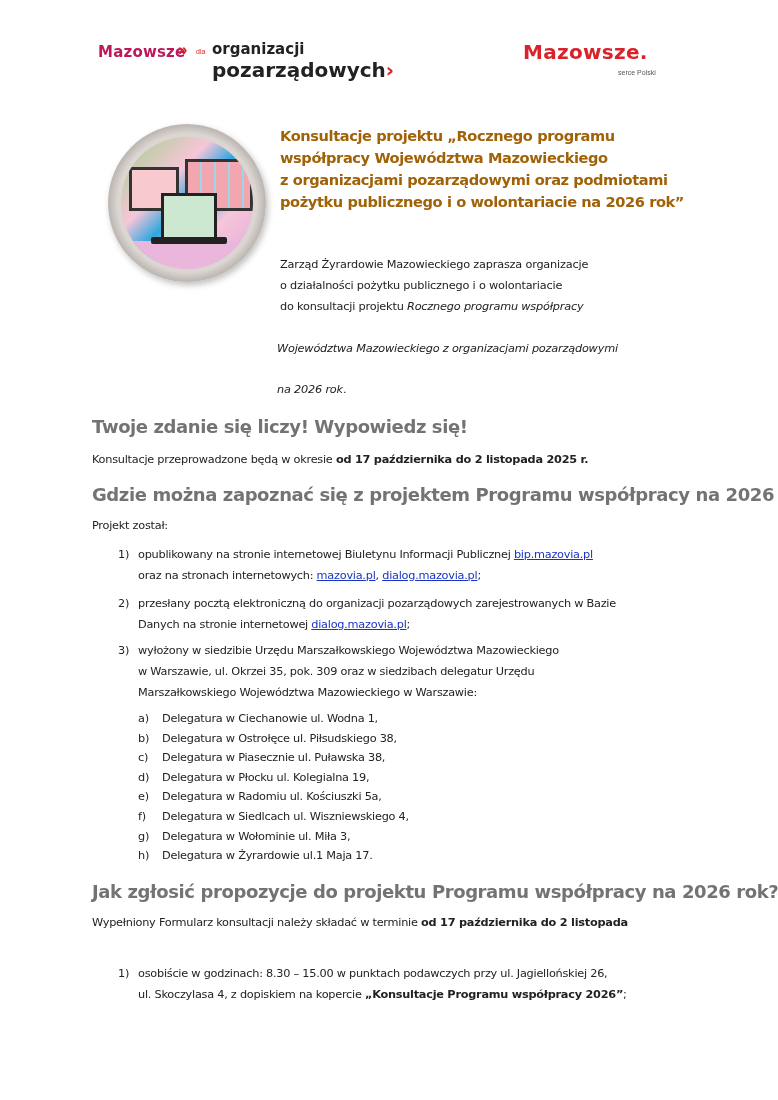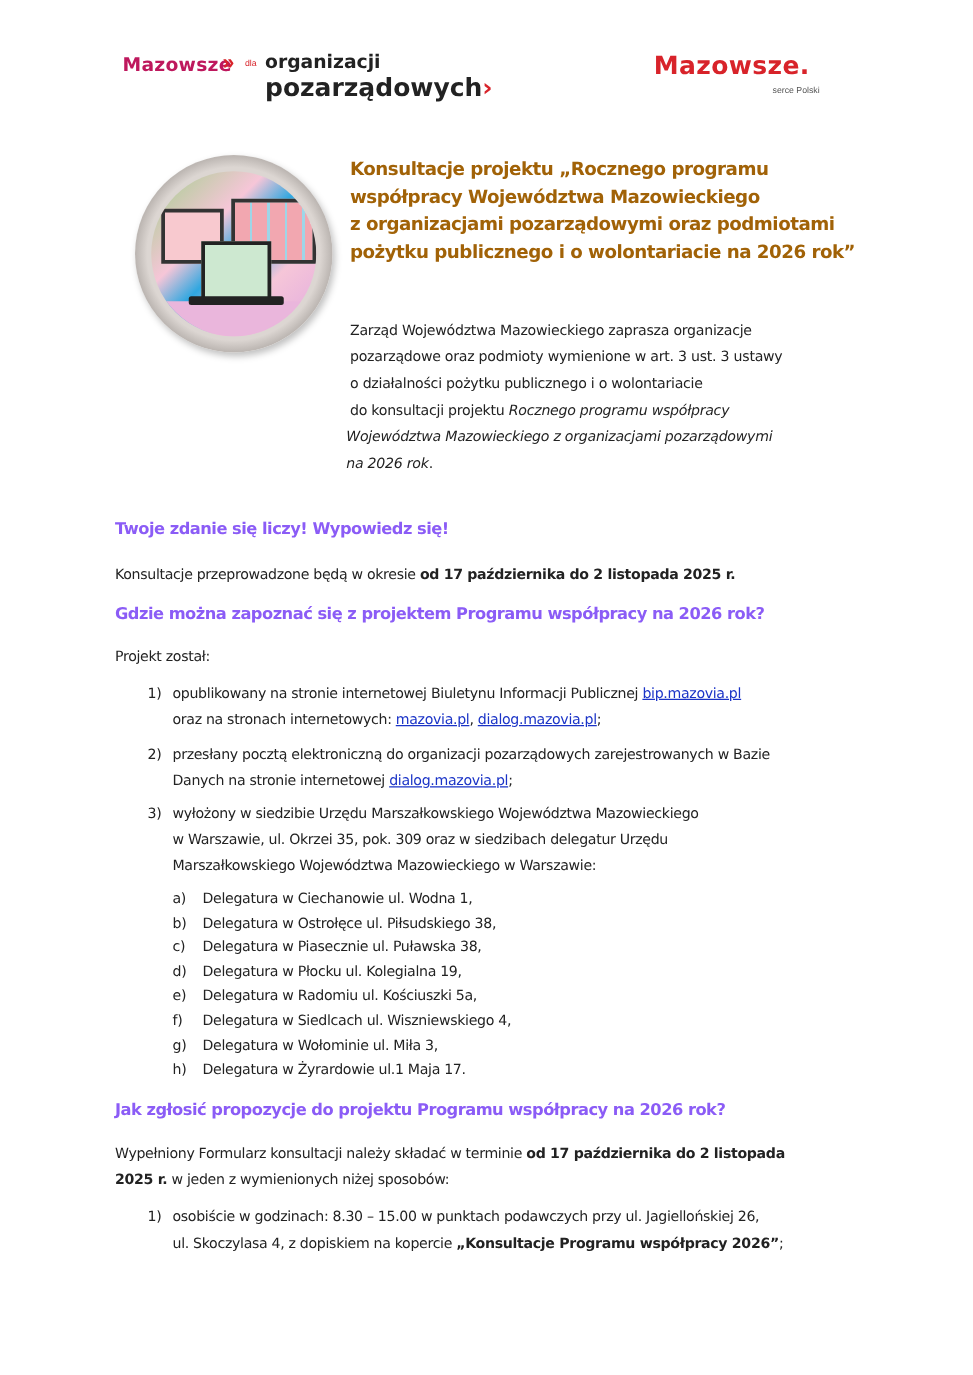--- a/index.html
+++ b/index.html
@@ -32,24 +32,24 @@
   .hero .scr2 { position: absolute; left: 64px; top: 22px; width: 62px; height: 46px; background: #ddd; border: 3px solid #333;
                 background-image: repeating-linear-gradient(90deg, #f2a7b0 0 12px, #9ed6e8 12px 14px), repeating-linear-gradient(0deg, transparent 0 14px, #fff 14px 15px); }
   .hero .lap { position: absolute; left: 40px; top: 56px; width: 50px; height: 42px; background: #cde8d0; border: 3px solid #222; }
   .hero .base { position: absolute; left: 30px; top: 100px; width: 76px; height: 7px; background: #222; border-radius: 2px; }
   .hero .floor { position: absolute; left: 0; top: 104px; width: 132px; height: 30px; background: #eab6dc; }
 
   
   .title { left: 280px; top: 125px; width: 420px; font-family: "DejaVu Sans", sans-serif; font-weight: bold; font-size: 14.6px; line-height: 22px; color: #a16207; letter-spacing: -0.4px; }
   .intro { left: 280px; top: 254px; width: 400px; font-family: "DejaVu Sans", sans-serif; font-size: 11.3px; line-height: 21.2px; color: #222; letter-spacing: -0.2px; }
   .intro .line { display: block; white-space: nowrap; }
-  .intro .ind { margin-left: -3px; }
+  .intro .ind { margin-left: -3px; margin-top: 20px; }
 
   
-  .h2 { left: 92px; font-family: "DejaVu Sans", sans-serif; font-weight: bold; font-size: 13px; color: #8b5cf6; letter-spacing: -0.4px; white-space: nowrap; }
+  .h2 { left: 92px; font-family: "DejaVu Sans", sans-serif; font-weight: bold; font-size: 18px; color: #737373; letter-spacing: -0.4px; white-space: nowrap; }
   .p { left: 92px; font-family: "DejaVu Sans", sans-serif; font-size: 11.3px; color: #222; letter-spacing: -0.25px; white-space: nowrap; line-height: 21px; }
   .p b { font-weight: bold; }
   a.lnk { color: #1a33c7; text-decoration: underline; }
   .num { position: absolute; left: 0; }
   .item { left: 118px; width: 580px; font-family: "DejaVu Sans", sans-serif; font-size: 11.3px; line-height: 21px; color: #222; letter-spacing: -0.25px; }
   .item .txt { margin-left: 20px; display: block; white-space: nowrap; }
   .sub-list { left: 138px; top: 709px; font-family: "DejaVu Sans", sans-serif; font-size: 11.3px; line-height: 19.6px; color: #222; letter-spacing: -0.25px; }
   .sub-list .row { white-space: nowrap; position: relative; padding-left: 24px; }
   .sub-list .row .l { position: absolute; left: 0; }
 </style>
@@ -80,22 +80,21 @@
 </div>
 
 <div class="abs title">
   <div>Konsultacje projektu „Rocznego programu</div>
   <div>współpracy Województwa Mazowieckiego</div>
   <div>z organizacjami pozarządowymi oraz podmiotami</div>
   <div>pożytku publicznego  i o wolontariacie na 2026 rok”</div>
 </div>
 
 <div class="abs intro">
-  <span class="line">Zarząd Województwa Mazowieckiego zaprasza organizacje</span>
-  <span class="line">pozarządowe oraz podmioty wymienione w art. 3 ust. 3 ustawy</span>
+  <span class="line">Zarząd Żyrardowie Mazowieckiego zaprasza organizacje</span>
   <span class="line">o działalności pożytku publicznego i o wolontariacie</span>
   <span class="line"><span>do konsultacji projektu </span><i>Rocznego programu współpracy</i></span>
   <span class="line ind"><i>Województwa Mazowieckiego z organizacjami pozarządowymi</i></span>
   <span class="line ind"><i>na 2026 rok</i><span>.</span></span>
 </div>
 
 <div class="abs h2" style="top:416px;">Twoje zdanie się liczy! Wypowiedz się!</div>
 <div class="abs p" style="top:449px;">
   <span>Konsultacje przeprowadzone będą w okresie </span><b>od 17 października do 2 listopada 2025 r.</b>
 </div>
@@ -129,20 +128,19 @@
   <div class="row"><span class="l">d)</span><span>Delegatura w Płocku ul. Kolegialna 19,</span></div>
   <div class="row"><span class="l">e)</span><span>Delegatura w Radomiu ul. Kościuszki 5a,</span></div>
   <div class="row"><span class="l">f)</span><span>Delegatura w Siedlcach ul. Wiszniewskiego 4,</span></div>
   <div class="row"><span class="l">g)</span><span>Delegatura w Wołominie ul. Miła 3,</span></div>
   <div class="row"><span class="l">h)</span><span>Delegatura w Żyrardowie ul.1 Maja 17.</span></div>
 </div>
 
 <div class="abs h2" style="top:881px;">Jak zgłosić propozycje do projektu Programu współpracy na 2026 rok?</div>
 <div class="abs p" style="top:912px;">
   <div><span>Wypełniony Formularz konsultacji należy składać w terminie </span><b>od 17 października do 2 listopada</b></div>
-  <div><b>2025 r.</b><span> w jeden z wymienionych niżej sposobów:</span></div>
 </div>
 
 <div class="abs item" style="top:963px;">
   <span class="num">1)</span>
   <span class="txt">osobiście w godzinach: 8.30 – 15.00 w punktach podawczych przy ul. Jagiellońskiej 26,</span>
   <span class="txt"><span>ul. Skoczylasa 4, z dopiskiem na kopercie </span><b>„Konsultacje Programu współpracy 2026”</b><span>;</span></span>
 </div>
 
 </body></html>

